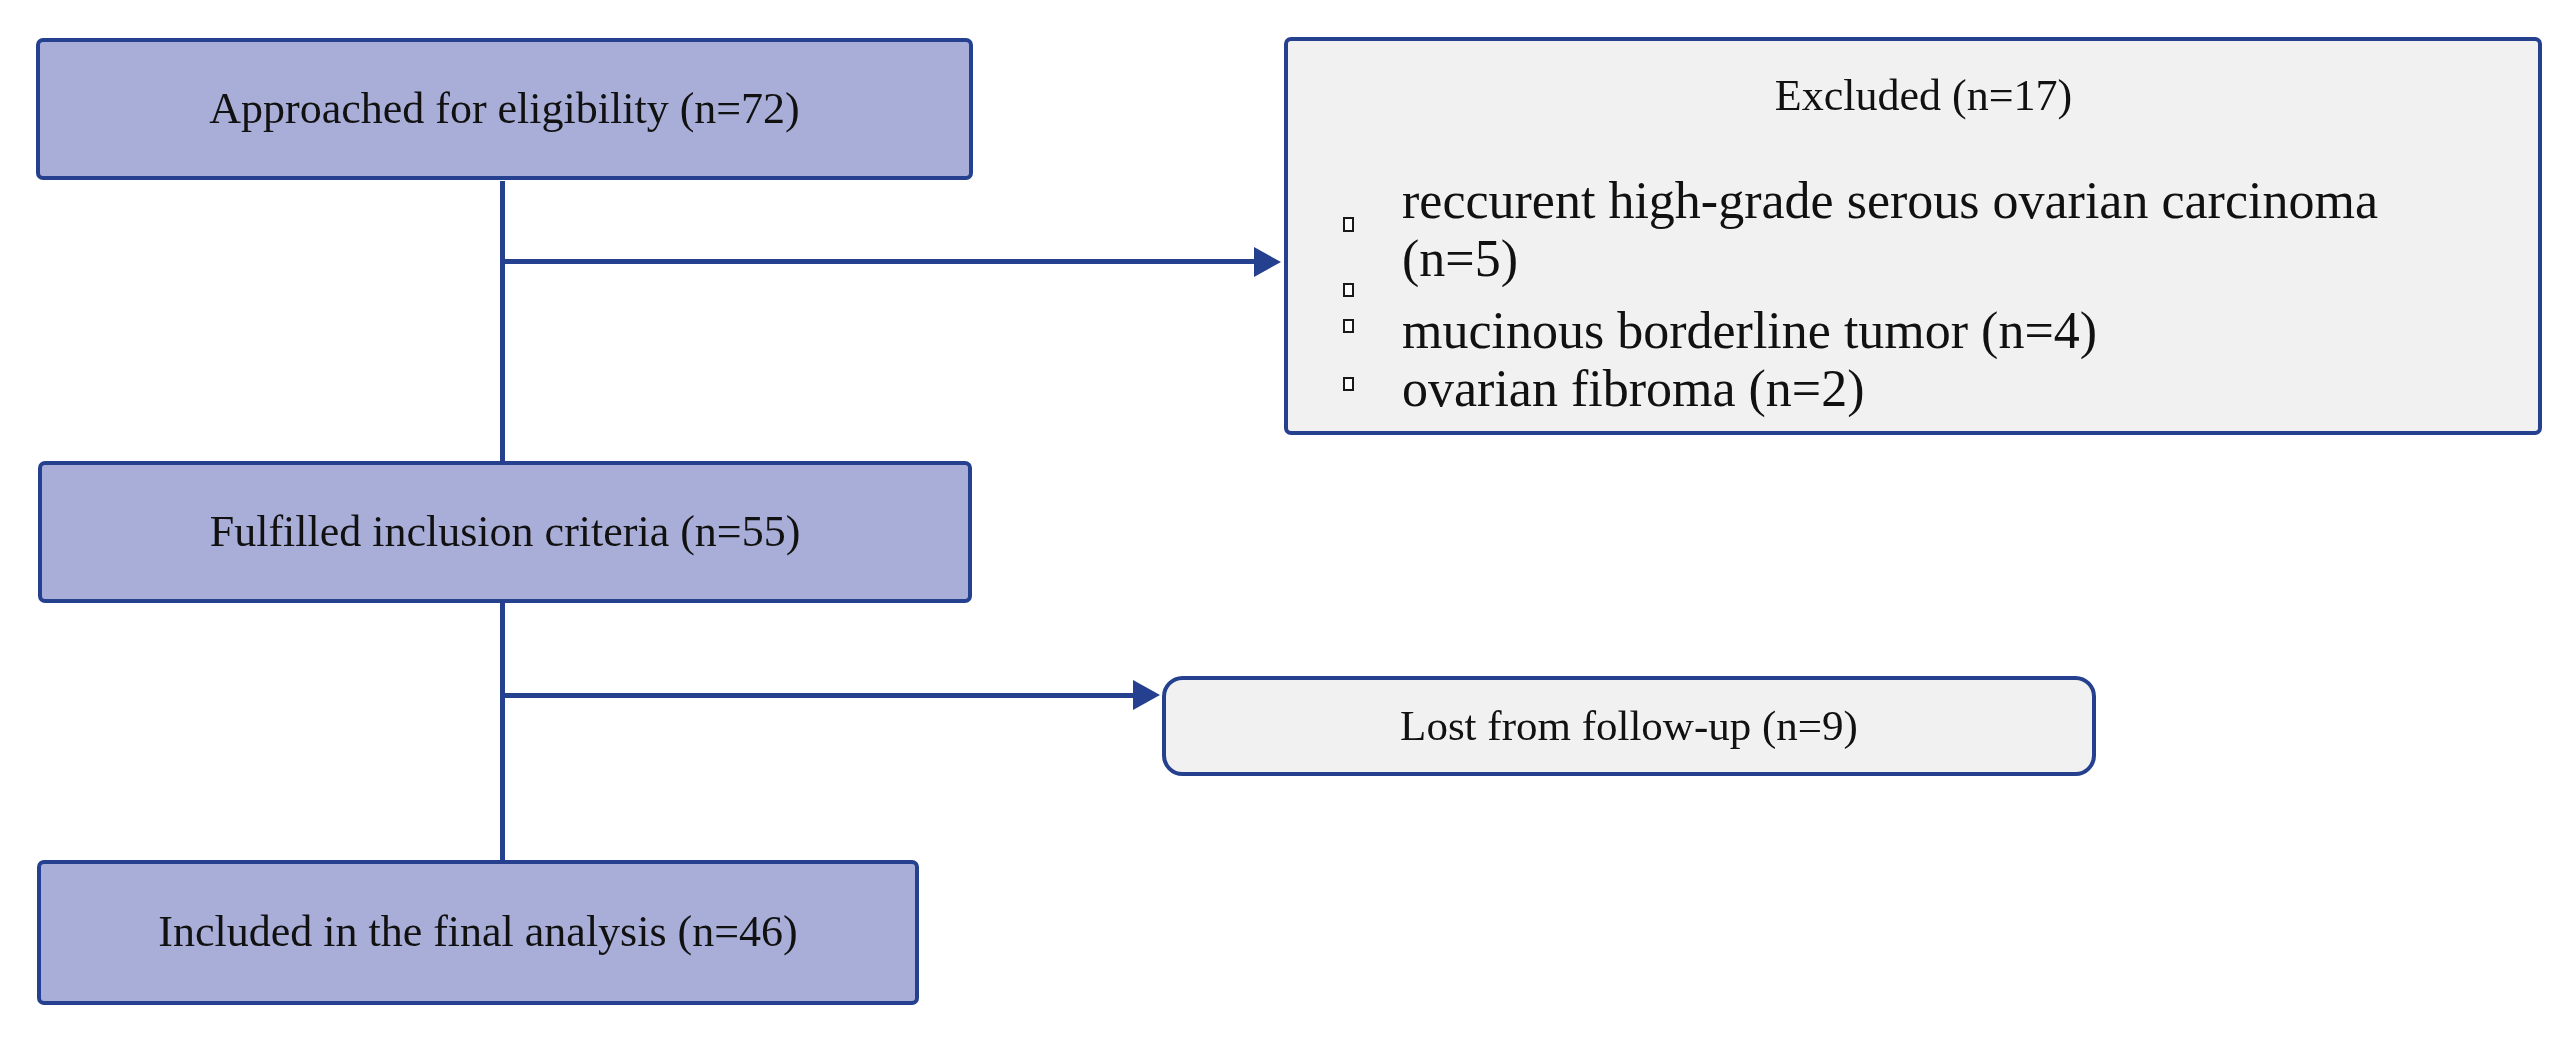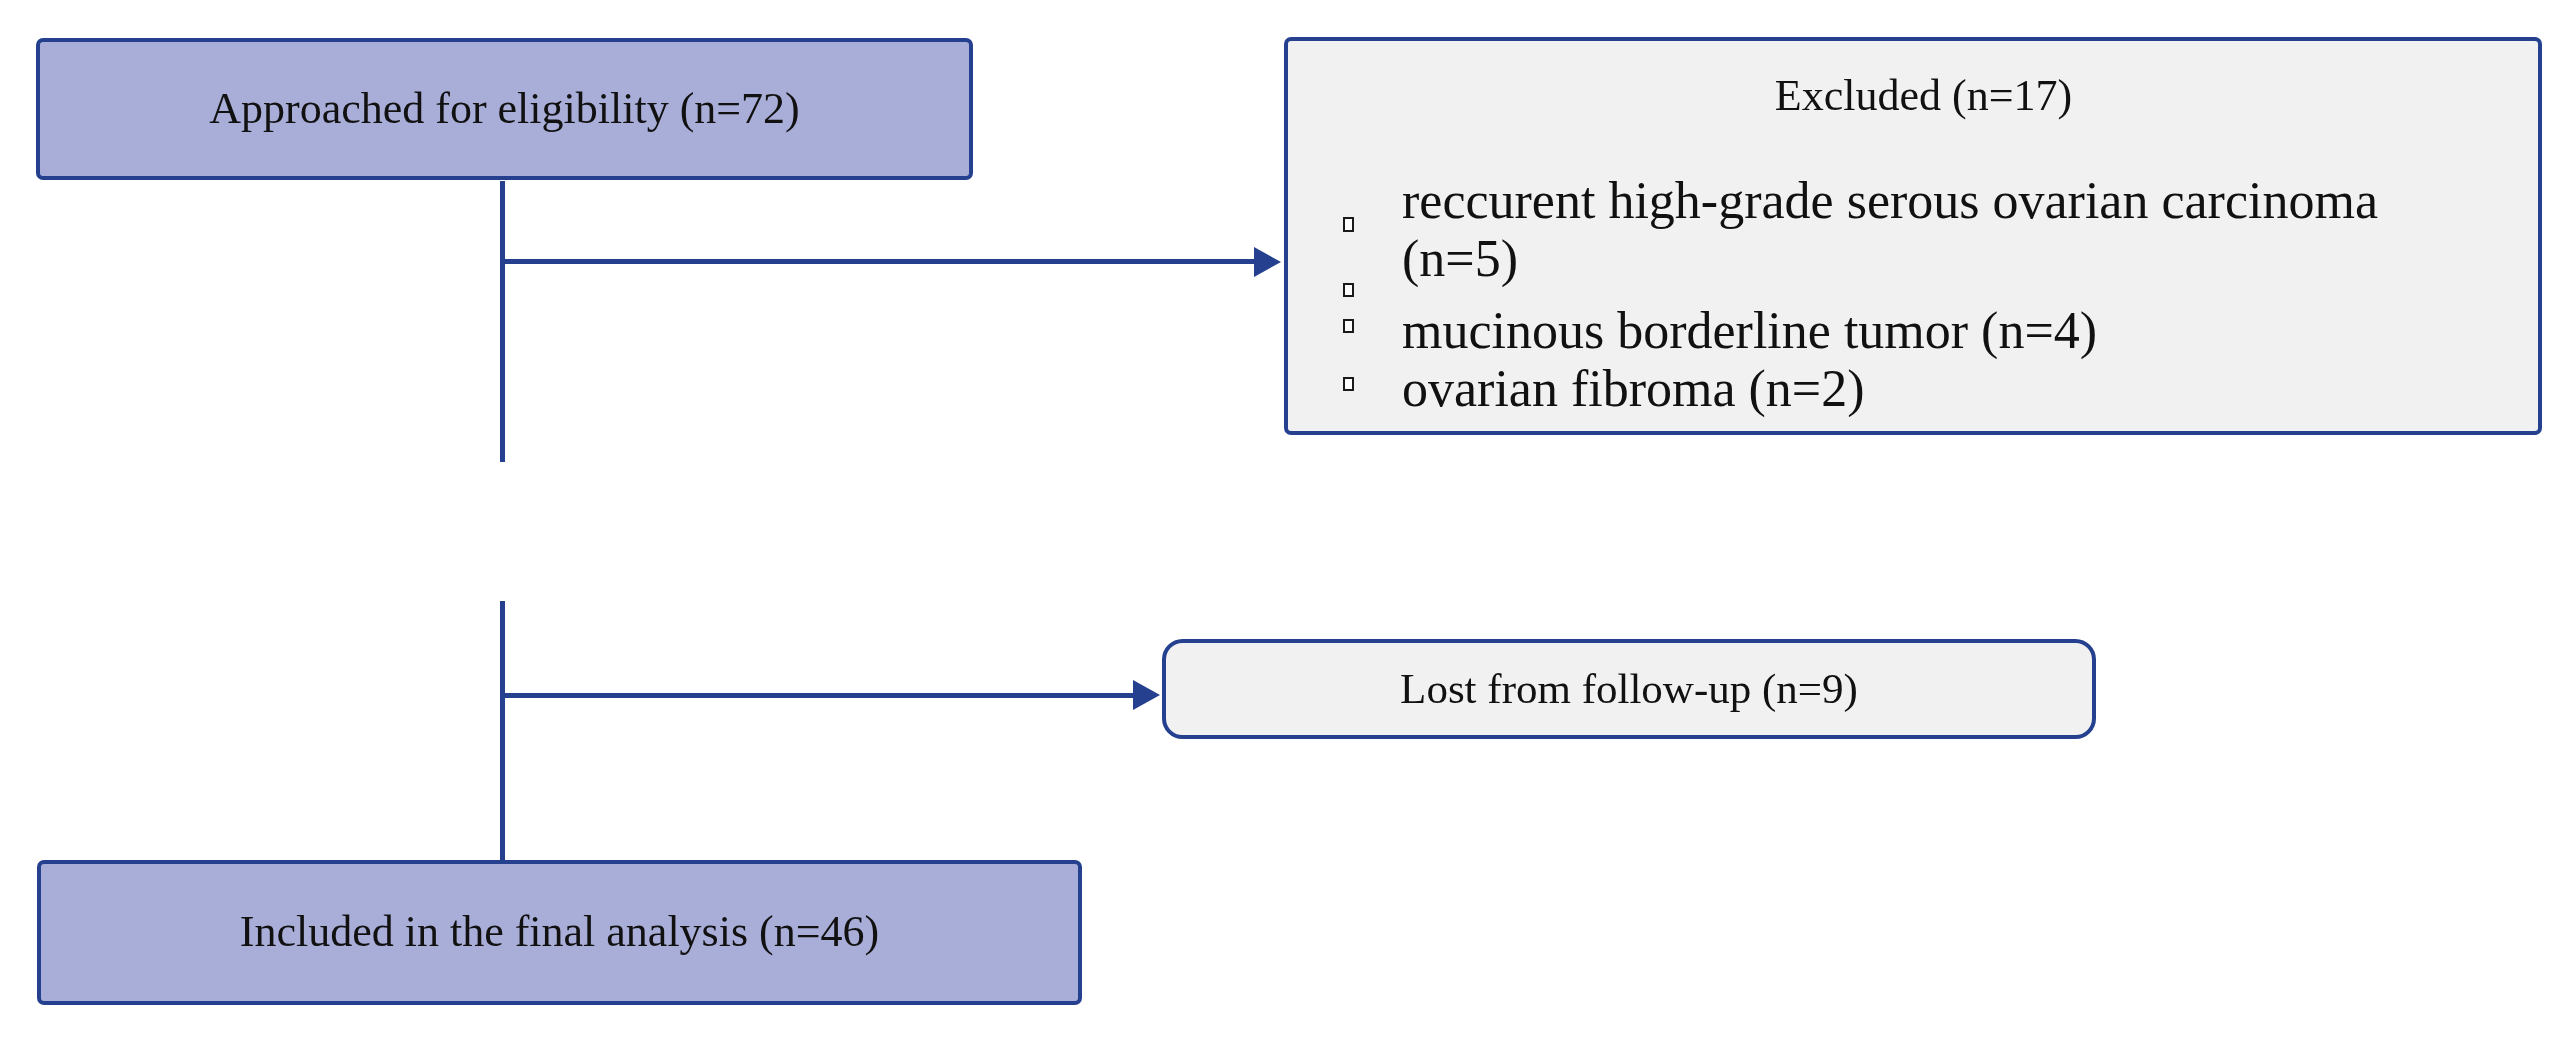--- a/index.html
+++ b/index.html
@@ -20,22 +20,22 @@
   .node{
     position:absolute;border:4.3px solid var(--line);border-radius:7px;
     display:flex;align-items:center;justify-content:center;text-align:center;
   }
   .node.primary{background:var(--fill-primary);}
   .node.secondary{background:var(--fill-secondary);}
   .node-label{font-size:44px;line-height:1.15;color:var(--text);}
 
   #box-approached{left:36px;top:38px;width:937px;height:142px;}
   #box-fulfilled {left:38px;top:461px;width:934px;height:142px;}
-  #box-included  {left:37px;top:860px;width:1045px;height:145px;}
-  #box-lost      {left:1162px;top:639px;width:934px;height:100px;border-radius:20.5px;}
+  #box-included  {left:37px;top:860px;width:882px;height:145px;}
+  #box-lost      {left:1162px;top:676px;width:934px;height:100px;border-radius:20.5px;}
   #box-lost .node-label{font-size:43px;}
 
   #box-excluded{
     left:1284px;top:37px;width:1258px;height:398px;
     display:block;text-align:left;padding:22px 34px 0 55px;
   }
   .excluded-title{
     display:block;text-align:center;font-size:44px;line-height:1.2;
     margin:6.8px 0 0 0;font-weight:normal;color:var(--text);
   }
@@ -66,20 +66,23 @@
 </style>
 </head>
 <body>
 
 <div class="canvas">
 
   <div class="node primary" id="box-approached">
     <span class="node-label">Approached for eligibility (n=72)</span>
   </div>
 
+  <div class="node primary" id="box-fulfilled">
+    <span class="node-label">Fulfilled inclusion criteria (n=55)</span>
+  </div>
 
   <div class="node primary" id="box-included">
     <span class="node-label">Included in the final analysis (n=46)</span>
   </div>
 
   <div class="node secondary" id="box-excluded">
     <span class="excluded-title">Excluded (n=17)</span>
     <ul class="excluded-list">
       <li>
         <span class="bullet"></span>

